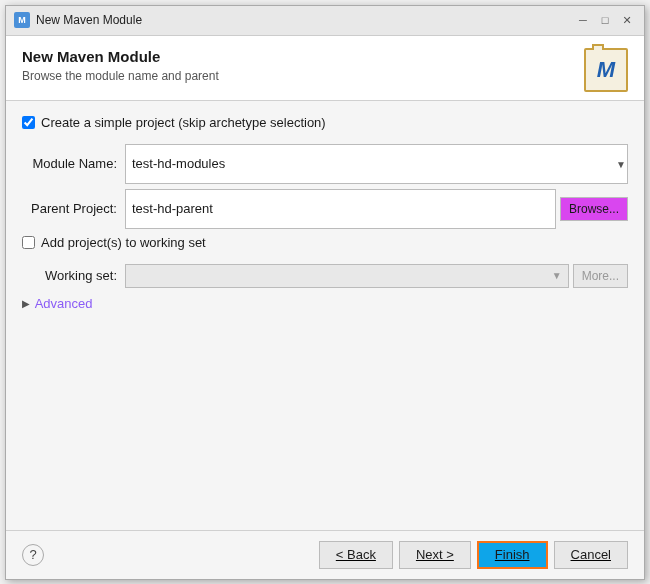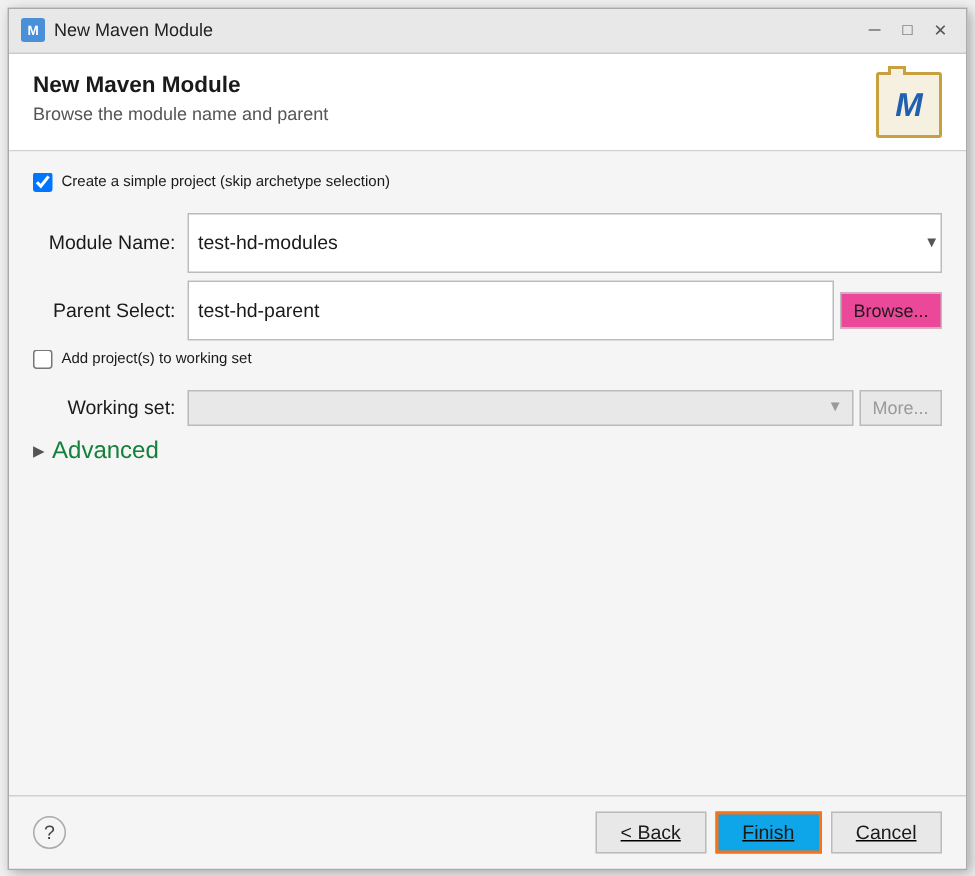--- a/index.html
+++ b/index.html
@@ -117,21 +117,21 @@
       align-items: center;
       margin-bottom: 14px;
     }
 
     .checkbox-row input[type="checkbox"] {
       margin-right: 6px;
       cursor: pointer;
     }
 
     .checkbox-label {
-      font-size: 10px;
+      font-size: 13px;
       color: #1a1a1a;
     }
 
     .form-row {
       display: flex;
       align-items: center;
       margin-bottom: 5px;
     }
 
     .form-label {
@@ -170,21 +170,21 @@
     }
 
     .form-input-with-btn {
       flex: 1;
     }
 
     .browse-btn {
       height: 24px;
       padding: 0 8px;
       font-size: 12px;
-      background: #ec4899;
+      background: #d946ef;
       border: 1px solid #bbb;
       cursor: pointer;
       margin-left: 4px;
       white-space: nowrap;
       color: #1a1a1a;
     }
 
     .working-set-section {
       margin-top: 6px;
     }
@@ -224,22 +224,22 @@
       cursor: pointer;
     }
 
     .advanced-arrow {
       font-size: 10px;
       color: #555;
       margin-right: 5px;
     }
 
     .advanced-label {
-      font-size: 16px;
-      color: #15803d;
+      font-size: 13px;
+      color: #8b5cf6;
     }
 
     .dialog-footer {
       display: flex;
       align-items: center;
       justify-content: space-between;
       padding: 10px 16px;
       background: #f5f5f5;
       border-top: 1px solid #d0d0d0;
     }
@@ -356,21 +356,21 @@
 
     <div class="form-row">
       <label class="form-label">Module Name:</label>
       <div class="form-input-wrap">
         <input type="text" class="form-input" value="test-hd-modules" style="">
         <span class="dropdown-arrow">▼</span>
       </div>
     </div>
 
     <div class="form-row">
-      <label class="form-label">Parent Select:</label>
+      <label class="form-label">Parent Project:</label>
       <input type="text" class="form-input form-input-with-btn" value="test-hd-parent" style="">
       <button class="browse-btn">Browse...</button>
     </div>
 
     <div class="working-set-section">
       <div class="checkbox-row">
         <input type="checkbox" id="workingSet" style="">
         <label class="checkbox-label" for="workingSet">Add project(s) to working set</label>
       </div>
       <div class="working-set-row form-row">
@@ -388,17 +388,18 @@
     </div>
 
   </div>
 
   <div class="dialog-footer">
     <div class="footer-left">
       <button class="help-btn">?</button>
     </div>
     <div class="footer-right">
       <button class="footer-btn">&lt; Back</button>
+      <button class="footer-btn">Next &gt;</button>
       <button class="footer-btn primary">Finish</button>
       <button class="footer-btn">Cancel</button>
     </div>
   </div>
 </div>
 
 </body></html>

